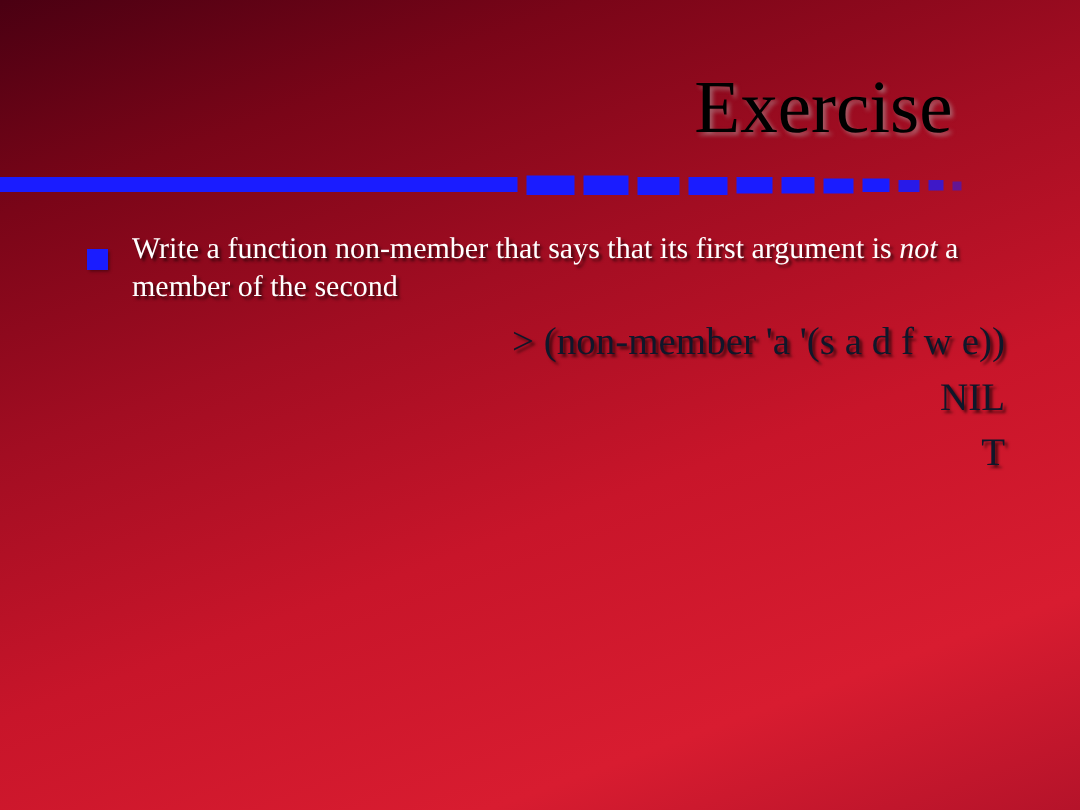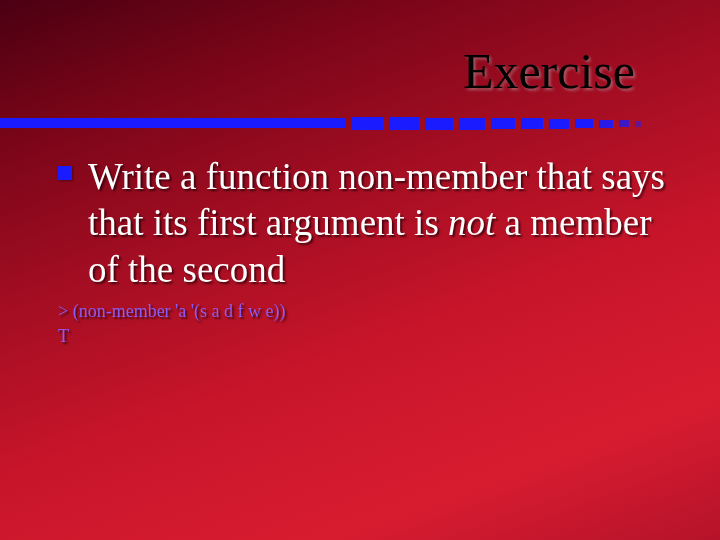--- a/index.html
+++ b/index.html
@@ -77,38 +77,39 @@
   .bullet {
     width: 14px;
     height: 14px;
     background: #1a1cff;
     margin-top: 12px;
     margin-right: 16px;
     flex-shrink: 0;
     box-shadow: 1px 1px 2px rgba(0,0,0,0.4);
   }
   .bullet-text {
-    font-size: 37px;
+    font-size: 20px;
     line-height: 1.25;
     color: #fff;
     text-shadow: 2px 2px 2px rgba(0,0,0,0.6);
   }
   .bullet-text em {
     font-style: italic;
   }
   .code-block {
     margin-top: 6px;
     margin-left: 0px;
   }
   .code-line {
-    font-size: 18px;
+    font-size: 26px;
     line-height: 1.42;
-    color: #8b5cf6;
+    color: #0f172a;
     text-shadow: 2px 2px 2px rgba(0,0,0,0.6);
     white-space: pre;
+    text-align: right;
   }
 </style>
 </head>
 <body>
 
 <div class="slide">
 
   <div class="title">Exercise</div>
 
   <div class="ruler">
@@ -130,17 +131,18 @@
 
   <div class="content">
     <div class="bullet-row">
       <div class="bullet"></div>
       <div class="bullet-text">
         <span>Write a function non-member that says that its first argument is </span><em>not</em><span> a member of the second</span>
       </div>
     </div>
     <div class="code-block">
       <div class="code-line">&gt; (non-member 'a '(s a d f w e))</div>
+      <div class="code-line">NIL</div>
       <div class="code-line">T</div>
     </div>
   </div>
 
 </div>
 
 </body></html>

